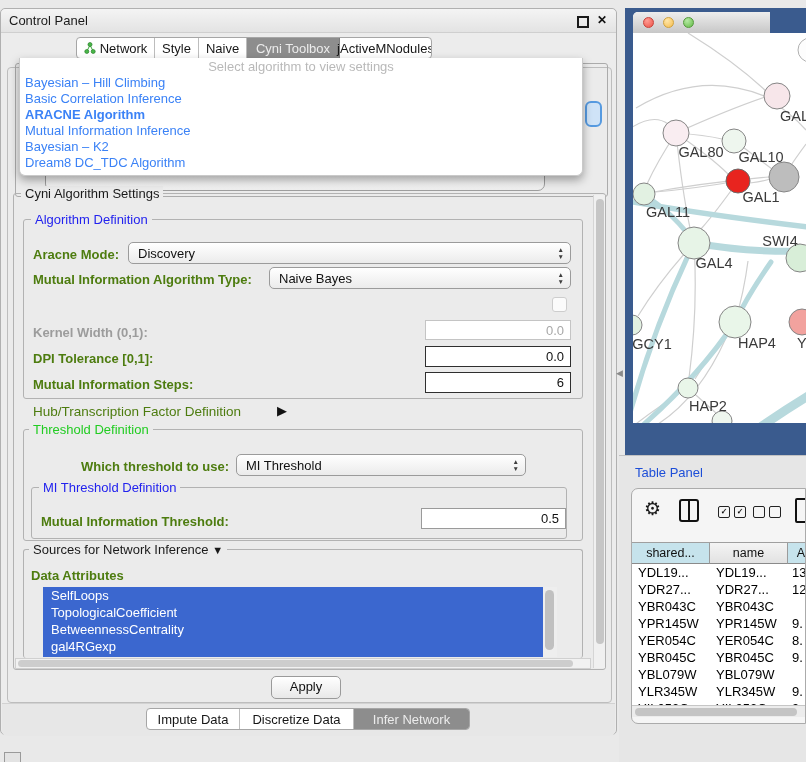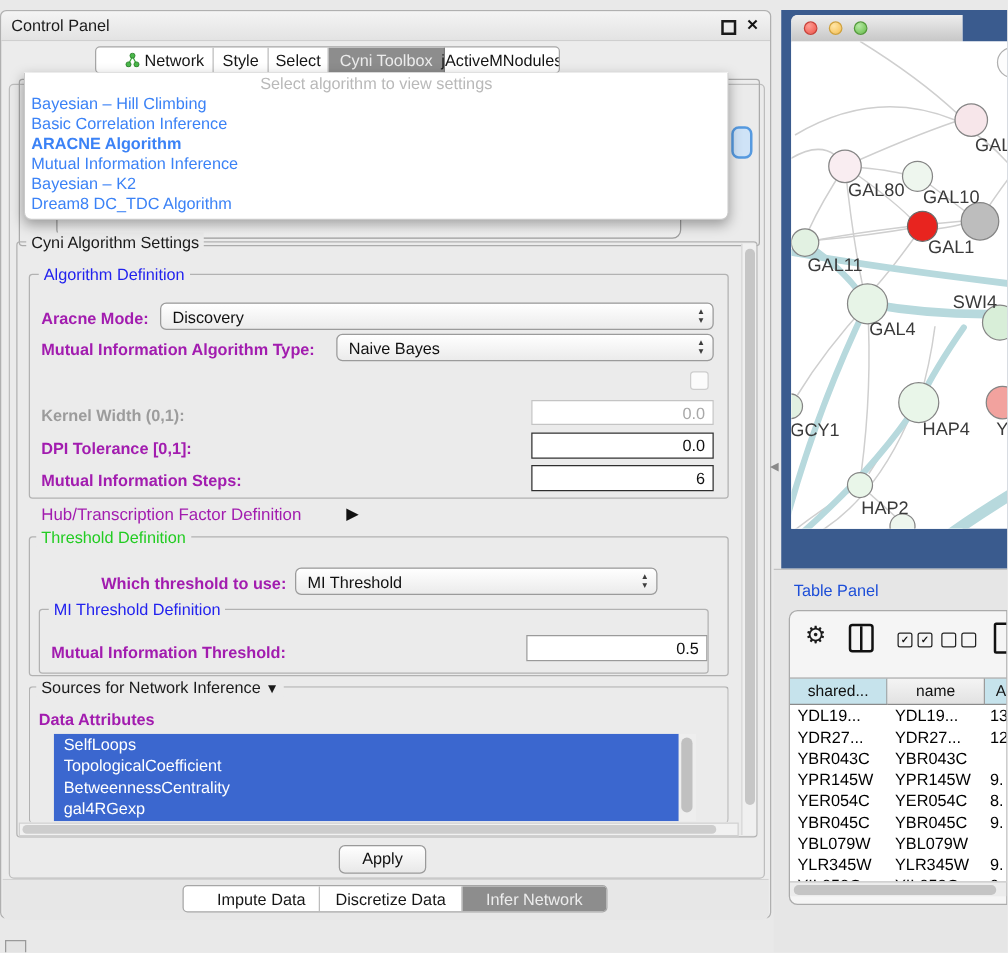--- a/index.html
+++ b/index.html
@@ -9,21 +9,21 @@
   
   #control-panel{position:absolute;left:0;top:8px;width:617px;height:727px;background:#ececec;
     border:1px solid #b0b0b0;border-radius:5px;box-sizing:border-box;}
   .titlebar{position:absolute;left:0;top:0;right:0;height:23px;background:linear-gradient(#f4f4f4,#e3e3e3);
     border-bottom:1px solid #cfcfcf;border-radius:5px 5px 0 0;}
   .cp-title{position:absolute;left:8px;top:4px;font-size:13px;color:#1b1b1b;}
   .float-btn{position:absolute;right:27px;top:7px;width:8px;height:8px;border:2px solid #1a1a1a;}
   .close-btn{position:absolute;right:9px;top:4px;font-size:12px;font-weight:bold;color:#111;}
 
   .seg{position:absolute;height:22px;display:flex;background:#fff;border:1px solid #a6a6a6;
-    border-radius:4px;box-sizing:border-box;overflow:hidden;padding-left:16px;}
+    border-radius:4px;box-sizing:border-box;overflow:hidden;}
   .seg-item{display:flex;align-items:center;justify-content:center;font-size:13px;color:#161616;
     border-right:1px solid #bdbdbd;box-sizing:border-box;gap:4px;white-space:nowrap;}
   .seg-item:last-child{border-right:none;}
   .seg-item.selected{background:#8d8d8d;color:#ececec;border-right-color:#7d7d7d;}
 
   .content-backdrop{position:absolute;left:6px;top:58px;width:605px;height:636px;border:1px solid #bdbdbd;
     border-radius:4px;background:#ebebeb;box-sizing:border-box;}
   .tabstrip-bg{position:absolute;left:1px;right:1px;top:694px;height:32px;background:#e7e7e7;
     border-top:1px solid #d2d2d2;border-radius:0 0 5px 5px;}
 
@@ -40,21 +40,21 @@
   .popup li{list-style:none;font-size:13px;line-height:16px;padding-left:5px;color:#3b82f6;}
   .popup li.bold{font-weight:bold;}
 
   
   .groupbox{position:absolute;border:1px solid #b2b2b2;border-radius:3px;box-sizing:border-box;}
   .group-title{position:absolute;font-size:13px;background:#ebebeb;padding:0 4px;white-space:nowrap;z-index:5;}
   .t-plain{color:#1a1a1a;}
   .t-blue{color:#2222ee;}
   .t-green{color:#22cc22;}
 
-  .lbl{position:absolute;font-size:13px;font-weight:bold;color:#a21caf;white-space:nowrap;}
+  .lbl{position:absolute;font-size:13px;font-weight:bold;color:#4d7c0f;white-space:nowrap;}
   .lbl.dis{color:#9c9c9c;}
   .lbl.normal{font-weight:normal;font-size:13.5px;}
 
   .combo{position:absolute;height:22px;border:1px solid #9b9b9b;border-radius:5px;
     background:linear-gradient(#ffffff,#ebebeb);box-sizing:border-box;font-size:13px;}
   .combo .val{position:absolute;left:9px;top:3px;color:#111;white-space:nowrap;}
   .combo .arr{position:absolute;right:6px;top:3px;display:flex;flex-direction:column;align-items:center;
     font-size:6.5px;line-height:7px;color:#3d3d3d;}
 
   .field{position:absolute;background:#fff;border:1px solid #2f2f2f;box-sizing:border-box;
@@ -138,21 +138,21 @@
           <circle cx="6" cy="2.5" r="2" fill="#49b849" stroke="#2c7f2c" stroke-width="0.7"></circle>
           <circle cx="2.8" cy="9.5" r="2" fill="#49b849" stroke="#2c7f2c" stroke-width="0.7"></circle>
           <circle cx="9.2" cy="9.5" r="2" fill="#49b849" stroke="#2c7f2c" stroke-width="0.7"></circle>
         </svg>
         <span>Network</span>
       </div>
       <div class="seg-item" style="width:44px;">
         <span>Style</span>
       </div>
       <div class="seg-item" style="width:48px;">
-        <span>Select</span>
+        <span>Naive</span>
       </div>
       <div class="seg-item selected" style="width:93px;">
         <span>Cyni Toolbox</span>
       </div>
       <div class="seg-item" style="width:91px;">
         <span>jActiveMNodules</span>
       </div>
     </div>
 
     <div class="content-backdrop"></div>

